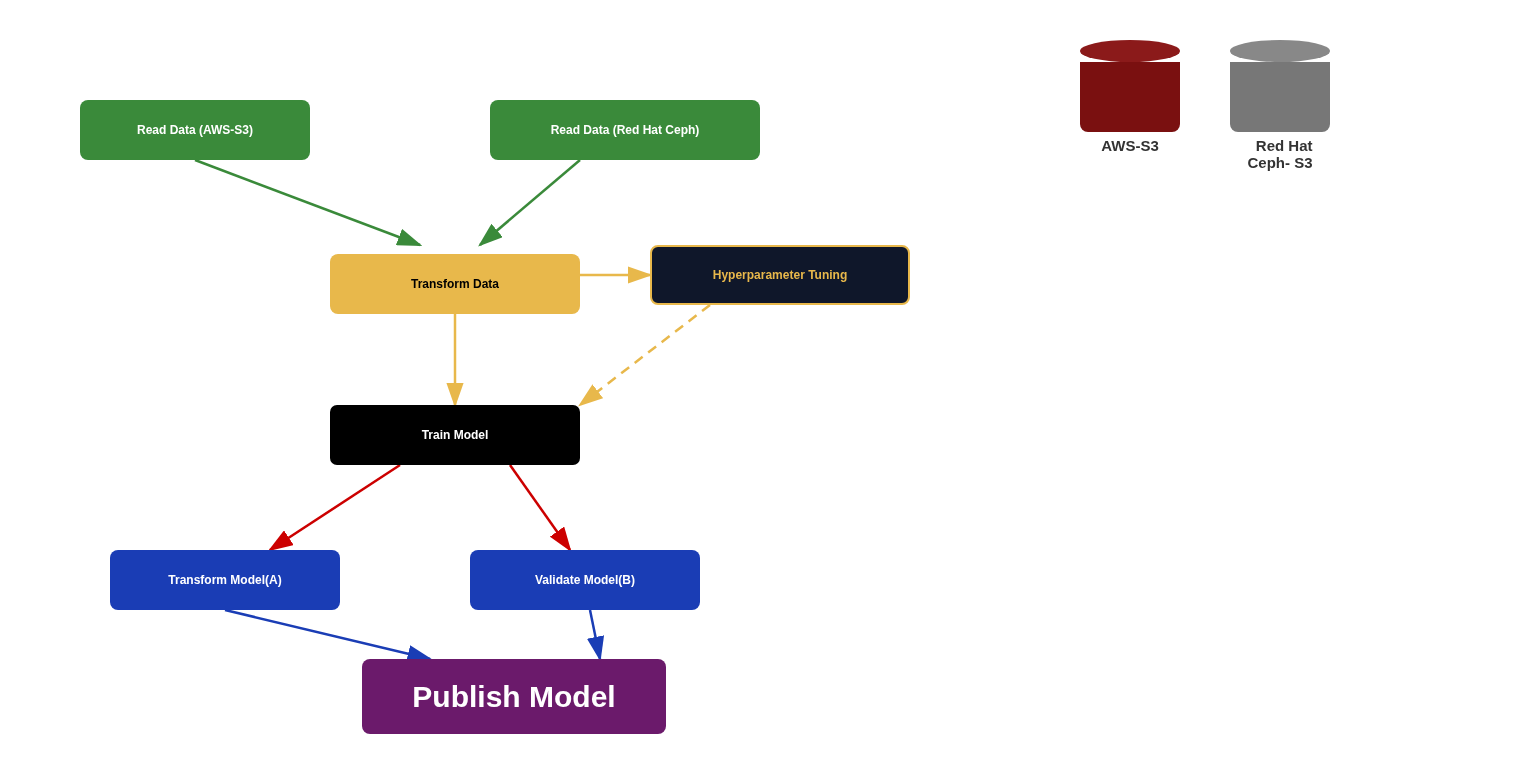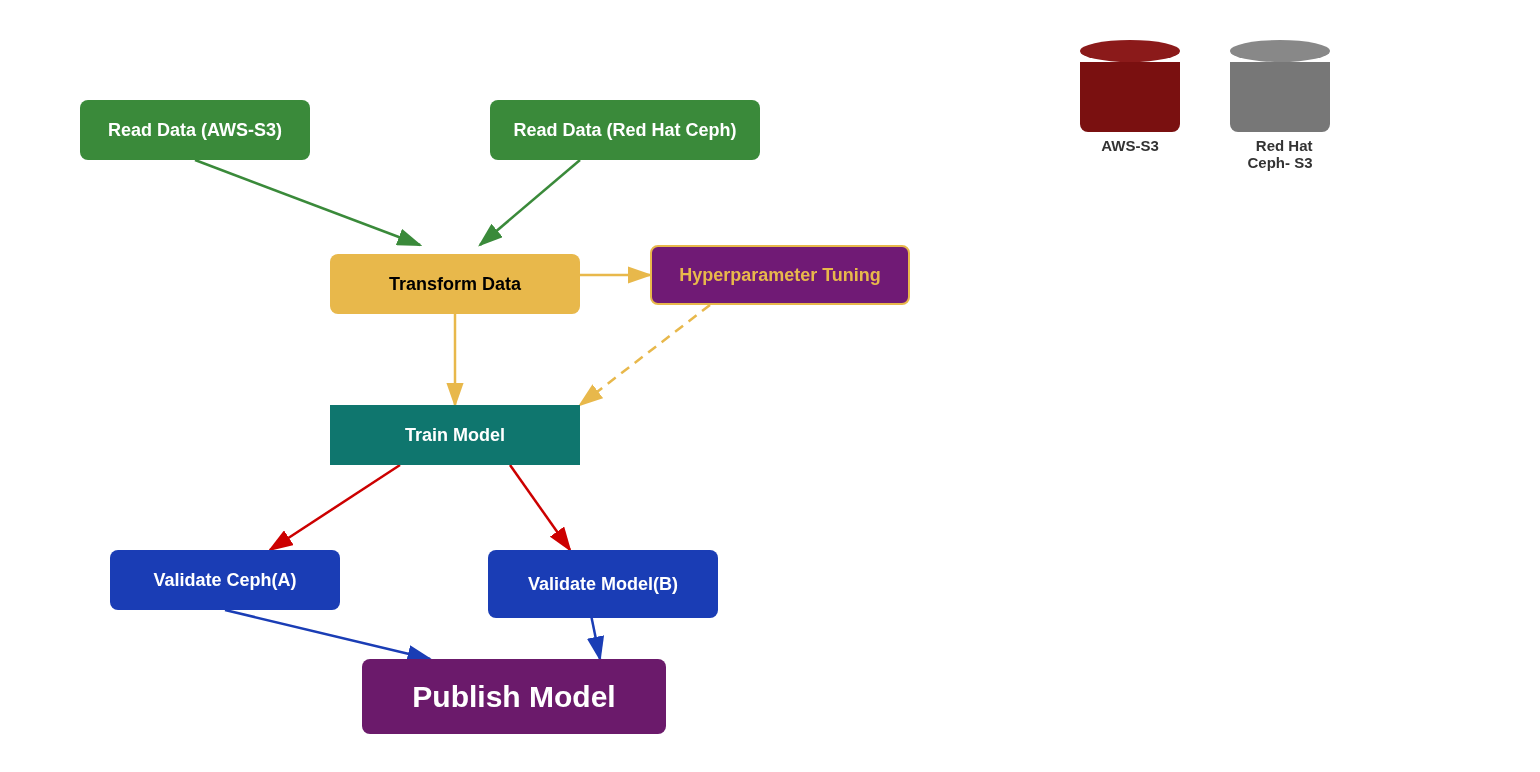--- a/index.html
+++ b/index.html
@@ -18,47 +18,47 @@
       height: 772px;
     }
 
     .node {
       position: absolute;
       border-radius: 8px;
       display: flex;
       align-items: center;
       justify-content: center;
       font-weight: bold;
-      font-size: 18px;
+      font-size: 12px;
       color: #ffffff;
       text-align: center;
       padding: 10px 20px;
     }
 
     .node-green {
       background: #3a8a3a;
       border-radius: 8px;
     }
 
     .node-yellow {
       background: #e8b84b;
       color: #000;
       border-radius: 8px;
     }
 
     .node-yellow-outline {
-      background: #701a75;
+      background: #0f172a;
       color: #e8b84b;
       border: 2px solid #e8b84b;
       border-radius: 8px;
     }
 
     .node-red {
-      background: #0f766e;
-      border-radius: 0;
+      background: #000000;
+      border-radius: 7px;
       padding-left: 20px;
     }
 
     .node-blue {
       background: #1a3db5;
       border-radius: 8px;
     }
 
     .node-purple {
       background: #6b1a6b;
@@ -169,24 +169,24 @@
 
   <div class="node node-yellow-outline" style="left:650px; top:245px; width:260px; height:60px;">
     <span>Hyperparameter Tuning</span>
   </div>
 
   <div class="node node-red" style="left:330px; top:405px; width:250px; height:60px;">
     <span>Train Model</span>
   </div>
 
   <div class="node node-blue" style="left:110px; top:550px; width:230px; height:60px;">
-    <span>Validate Ceph(A)</span>
-  </div>
-
-  <div class="node node-blue" style="left:488px; top:550px; width:230px; height:68px;">
+    <span>Transform Model(A)</span>
+  </div>
+
+  <div class="node node-blue" style="left:470px; top:550px; width:230px; height:60px;">
     <span>Validate Model(B)</span>
   </div>
 
   <div class="node node-purple" style="left:362px; top:659px; width:304px; height:75px; font-size:30px;">
     <span>Publish Model</span>
   </div>
 
   <div class="cylinder-container" style="left:1080px; top:40px;">
     <div class="cylinder">
       <div class="cylinder-top aws-s3-top"></div>

